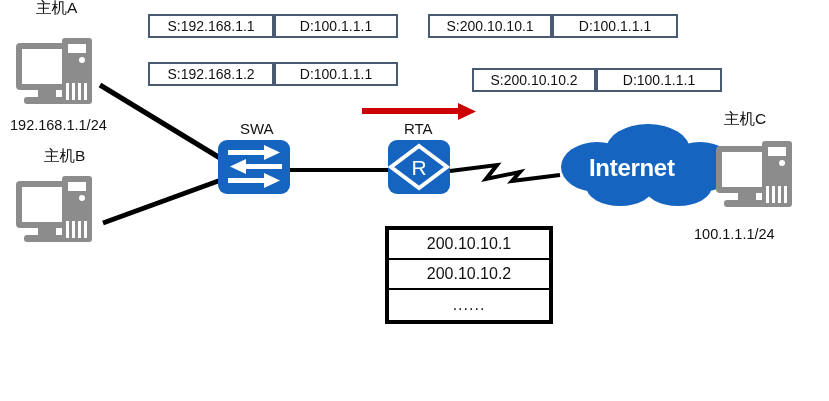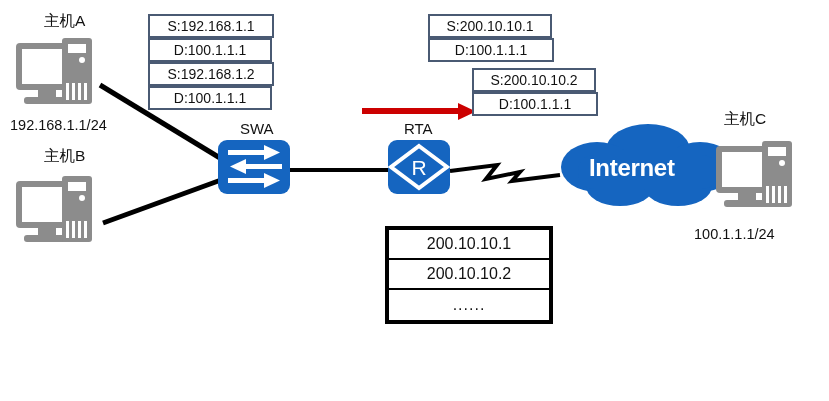--- a/index.html
+++ b/index.html
@@ -8,21 +8,21 @@
   #stage{position:absolute;left:0;top:0;width:829px;height:401px;}
   svg.layer{position:absolute;left:0;top:0;width:829px;height:401px;overflow:visible;}
 
   
   .lbl{position:absolute;white-space:nowrap;font-size:15px;line-height:1;color:#111;}
   .lbl.cn{font-size:15.5px;}
   .lbl.ip{font-size:14.5px;}
   .devlbl{position:absolute;white-space:nowrap;font-size:15px;color:#111;}
 
   
-  .pktrow{position:absolute;display:flex;flex-direction:column;}
+  .pktrow{position:absolute;display:flex;}
   .pktcell{border:2px solid #4a5a73;background:#ffffff;
            font-size:14px;color:#111;display:flex;align-items:center;
            justify-content:center;height:24px;box-sizing:border-box;}
   .pktcell.src{width:126px;}
   .pktcell.dst{width:124px;border-left-width:2px;}
   .pktrow.right .pktcell.src{width:124px;}
   .pktrow.right .pktcell.dst{width:126px;}
 
   
   #nat-table{position:absolute;left:385px;top:226px;width:168px;
@@ -111,21 +111,21 @@
       <rect x="24" y="97" width="46" height="7" rx="3"></rect>
       <rect x="62" y="38" width="30" height="66" rx="3"></rect>
       <rect x="68" y="44" width="18" height="9" fill="#ffffff"></rect>
       <circle cx="82" cy="60" r="3" fill="#ffffff"></circle>
       <rect x="66" y="83" width="3" height="17" fill="#ffffff"></rect>
       <rect x="72" y="83" width="3" height="17" fill="#ffffff"></rect>
       <rect x="78" y="83" width="3" height="17" fill="#ffffff"></rect>
       <rect x="84" y="83" width="3" height="17" fill="#ffffff"></rect>
     </g>
   </svg>
-  <div class="lbl cn" style="left:36px;top:13px;margin-left:8px;">主机A</div>
+  <div class="lbl cn" style="left:36px;top:0;">主机A</div>
   <div class="lbl ip" style="left:10px;top:118px;">192.168.1.1/24</div>
 
   <svg class="layer">
     <g fill="#8c8c8c">
       <rect x="16" y="181" width="62" height="47" rx="4"></rect>
       <rect x="22" y="187" width="50" height="35" fill="#ffffff"></rect>
       <rect x="38" y="228" width="18" height="8"></rect>
       <rect x="24" y="235" width="46" height="7" rx="3"></rect>
       <rect x="62" y="176" width="30" height="66" rx="3"></rect>
       <rect x="68" y="182" width="18" height="9" fill="#ffffff"></rect>

